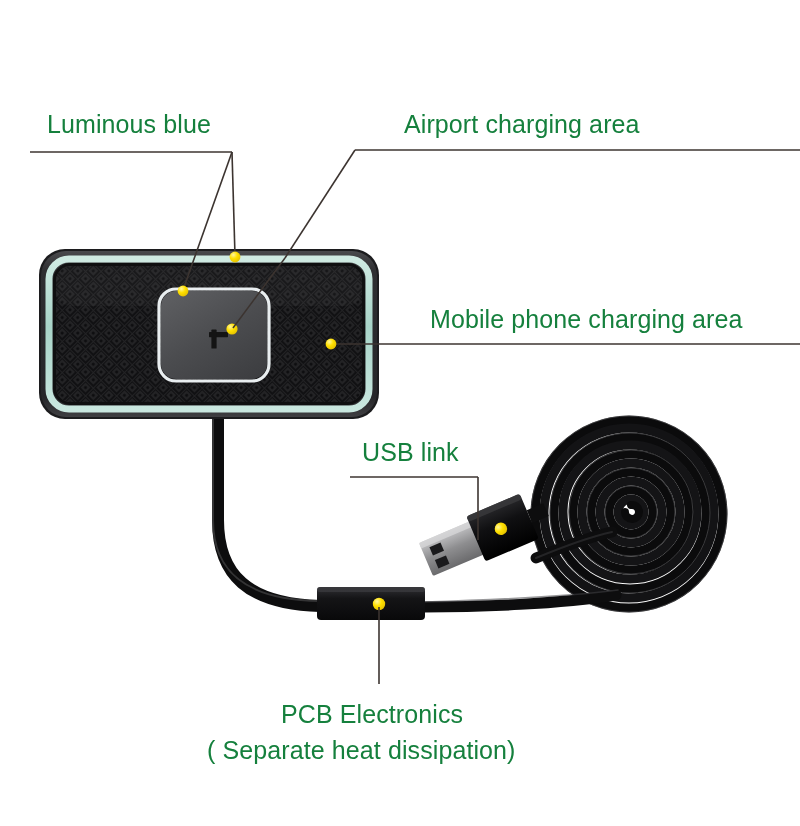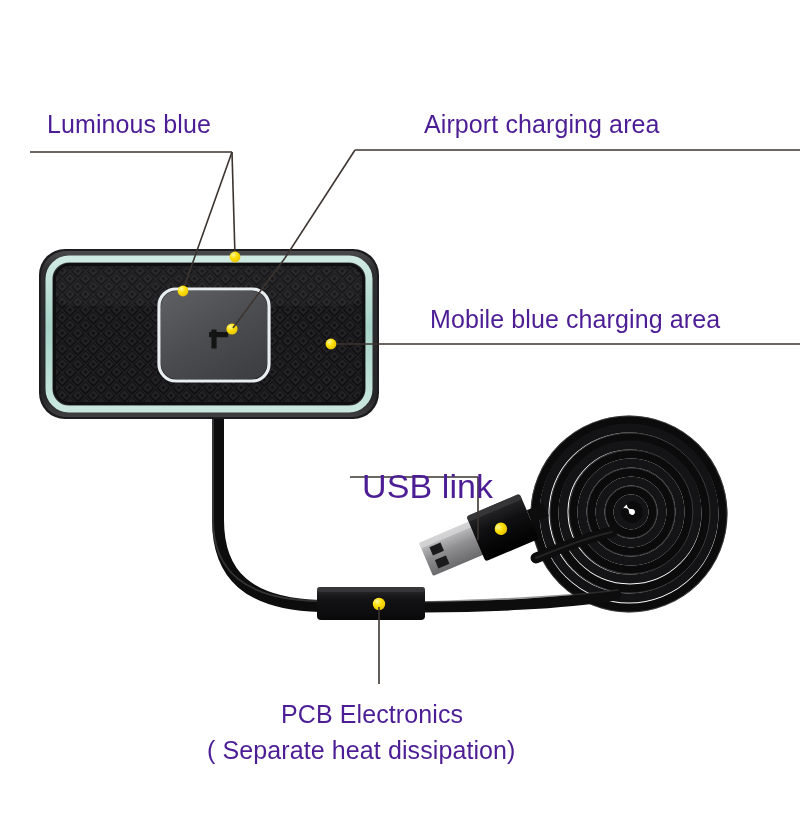--- a/index.html
+++ b/index.html
@@ -21,29 +21,29 @@
   #stage svg.layer {
     position: absolute;
     left: 0;
     top: 0;
     width: 800px;
     height: 826px;
   }
   .callout-text {
     position: absolute;
     font-family: "Liberation Sans", sans-serif;
-    color: #4c1d95;
+    color: #15803d;
     white-space: nowrap;
     line-height: 1.18;
     letter-spacing: 0.1px;
   }
   .lbl-luminous   { left: 47px;  top: 110px; font-size: 25px; }
-  .lbl-airport    { left: 404px; top: 110px; font-size: 25px; margin-left: 20px; }
+  .lbl-airport    { left: 404px; top: 110px; font-size: 25px; }
   .lbl-mobile     { left: 430px; top: 305px; font-size: 25px; }
-  .lbl-usb        { left: 362px; top: 438px; font-size: 34px; margin-top: 28px; }
+  .lbl-usb        { left: 362px; top: 438px; font-size: 25px; }
   .lbl-pcb        { left: 281px; top: 700px; font-size: 25px; }
   .lbl-pcb-sub    { left: 207px; top: 736px; font-size: 25px; }
 </style>
 </head>
 <body>
 
 <div id="stage">
 
   <svg class="layer" viewBox="0 0 800 826">
     <defs>
@@ -213,21 +213,21 @@
       <circle cx="331" cy="344" r="5.4" fill="url(#dotGrad)"></circle>
     </g>
 
     <path d="M 285 258 L 233 328" stroke="#3c3430" stroke-width="1.5" fill="none"></path>
   </svg>
 
   <div class="callout-text lbl-luminous">Luminous blue</div>
 
   <div class="callout-text lbl-airport">Airport charging area</div>
 
-  <div class="callout-text lbl-mobile">Mobile blue charging area</div>
+  <div class="callout-text lbl-mobile">Mobile phone charging area</div>
 
   <div class="callout-text lbl-usb">USB link</div>
 
   <div class="callout-text lbl-pcb">PCB Electronics</div>
 
   <div class="callout-text lbl-pcb-sub">( Separate heat dissipation)</div>
 
 </div>
 
 </body></html>

